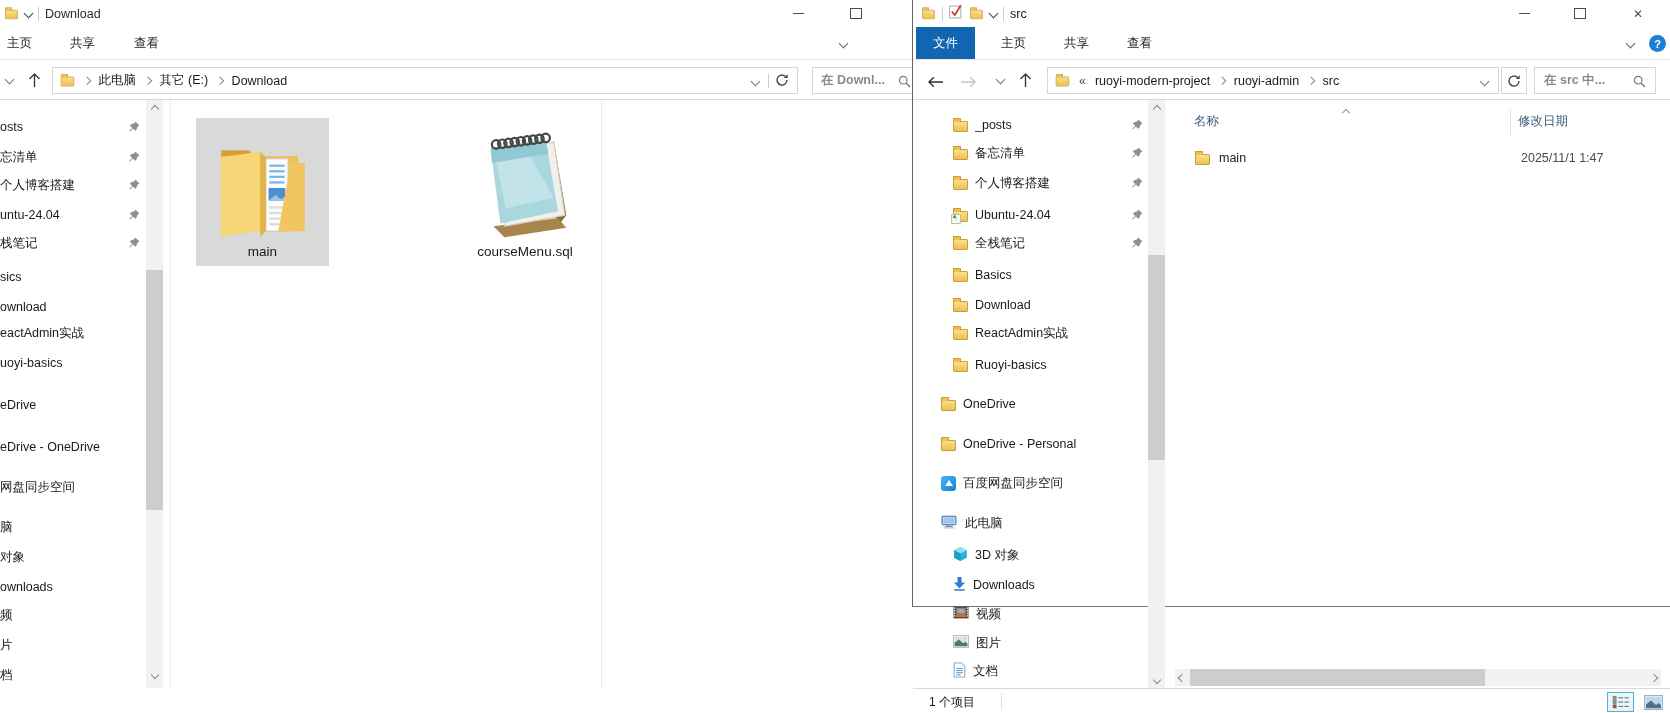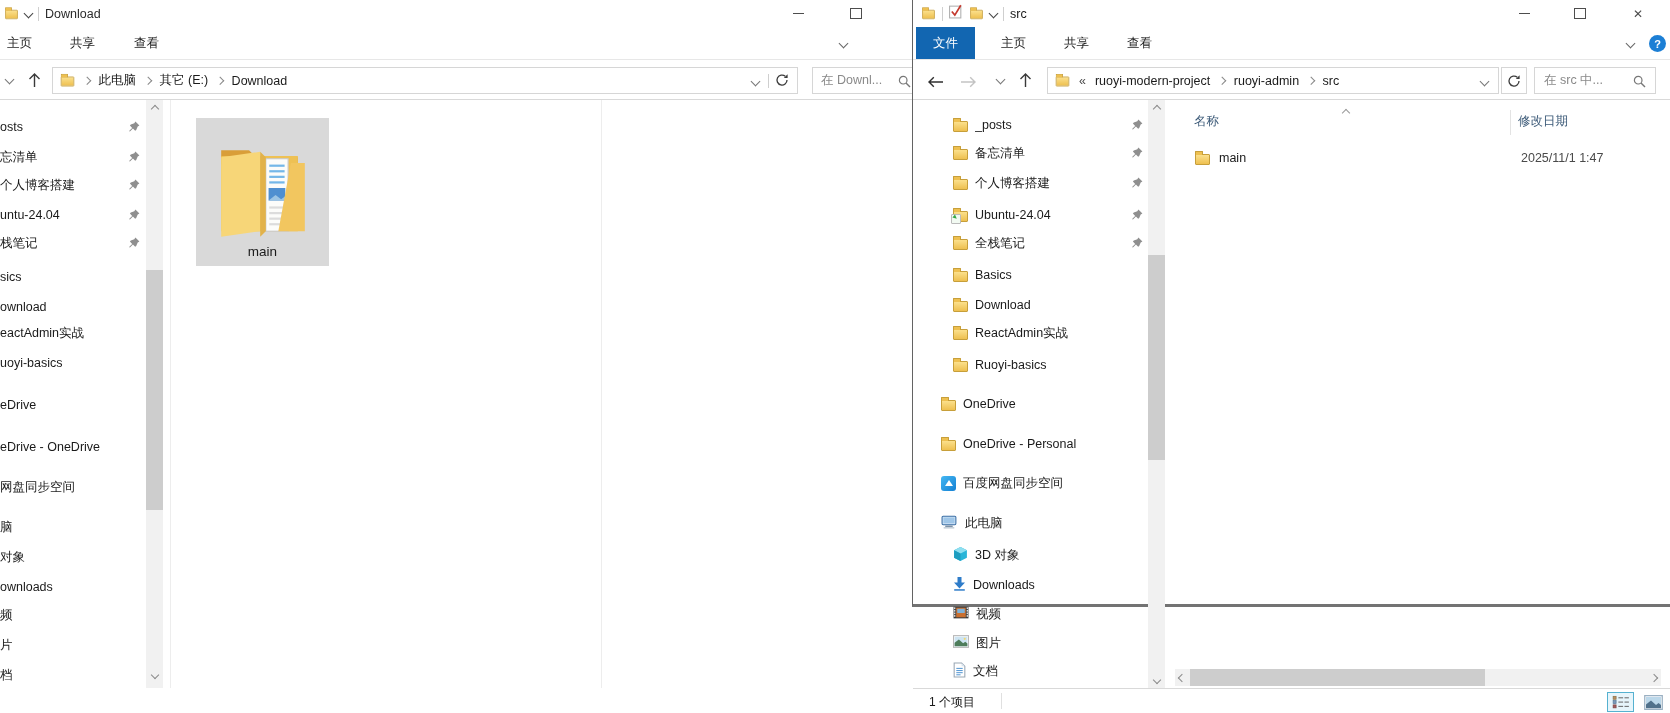--- a/index.html
+++ b/index.html
@@ -1,39 +1,39 @@
 <!DOCTYPE html>
 <html><head>
 <meta charset="utf-8">
 <style>
   html,body{margin:0;padding:0;background:#fff;}
   .screen{position:relative;width:1670px;height:713px;background:#fff;overflow:hidden;
           font-family:"Liberation Sans","DejaVu Sans",sans-serif;color:#1a1a1a;}
   .abs{position:absolute;}
   .win{position:absolute;top:0;height:607px;background:#fff;}
   #leftwin{left:0;width:936px;}
-  #rightwin{left:912px;width:758px;border-left:1px solid #636363;border-bottom:3px solid #737373;box-sizing:border-box;}
+  #rightwin{left:912px;width:758px;border-left:1px solid #636363;border-bottom:1px solid #737373;box-sizing:border-box;}
 
   
   .titlebar{position:absolute;top:0;left:0;right:0;height:27px;}
   .qat{position:absolute;left:4px;top:0;height:27px;display:flex;align-items:center;gap:6px;}
   .win-title{font-size:12.5px;color:#2b2b2b;}
   .sep-v{width:1px;height:14px;background:#cfcfcf;}
   .cap{position:absolute;top:0;width:46px;height:27px;display:flex;align-items:center;justify-content:center;}
   .cap-min i{display:block;width:11px;height:1px;background:#4d4d4d;}
   .cap-max i{display:block;width:10px;height:9px;border:1px solid #4d4d4d;}
   .cap-close{font-size:12px;color:#4d4d4d;}
   .tabrow{position:absolute;top:27px;left:0;right:0;height:33px;border-bottom:1px solid #e7e7e7;box-sizing:border-box;font-size:12.5px;}
   .tab{position:absolute;top:0;height:32px;display:flex;align-items:center;color:#1f1f1f;}
   .tab-file{background:#1266b1;color:#fff;padding:0 17px;}
   .addrrow{position:absolute;top:61px;left:0;right:0;height:39px;border-bottom:1px solid #d9d9d9;box-sizing:border-box;}
   .addrbox,.searchbox,.refbox{position:absolute;top:6px;height:27px;border:1px solid #d6d6d6;box-sizing:border-box;
         display:flex;align-items:center;font-size:12.5px;background:#fff;}
   .crumbs{display:flex;align-items:center;gap:9px;padding-left:7px;white-space:nowrap;overflow:hidden;}
-  .placeholder{color:#8a8a8a;}
+  .placeholder{color:#8a8a8a;font-weight:bold;}
 
   
   .chev{display:inline-block;width:6px;height:6px;border-right:1.4px solid #555;border-bottom:1.4px solid #555;}
   .cdown{transform:rotate(45deg);}
   .cup{transform:rotate(-135deg);}
   .cright{transform:rotate(-45deg);}
   .cleft{transform:rotate(135deg);}
   .crsep{width:4.5px;height:4.5px;border-width:1.2px;border-color:#8a8a8a;}
 
   
@@ -286,20 +286,28 @@
     <div class="abs" style="left:170px;top:100px;width:1px;height:588px;background:#ededed"></div>
 
     <div class="tile tile-selected" style="left:196px;width:133px">
       <span class="ticon">
           <svg width="92" height="104" viewBox="0 0 66 74">
             <use href="#bigFolder"></use>
           </svg>
         </span>
       <span class="tlab">main</span>
     </div>
+    <div class="tile" style="left:458px;width:134px">
+      <span class="ticon">
+          <svg width="104" height="110" viewBox="0 0 74 80">
+            <use href="#notepadDef"></use>
+          </svg>
+        </span>
+      <span class="tlab">courseMenu.sql</span>
+    </div>
 
     <div class="abs" style="left:601px;top:100px;width:1px;height:588px;background:#ededed"></div>
 
   </div>
 
   <div class="win" id="rightwin">
 
     <div class="titlebar">
       <div class="qat" style="left:8px">
         <span class="fico" style="transform:scale(.85)"></span>

